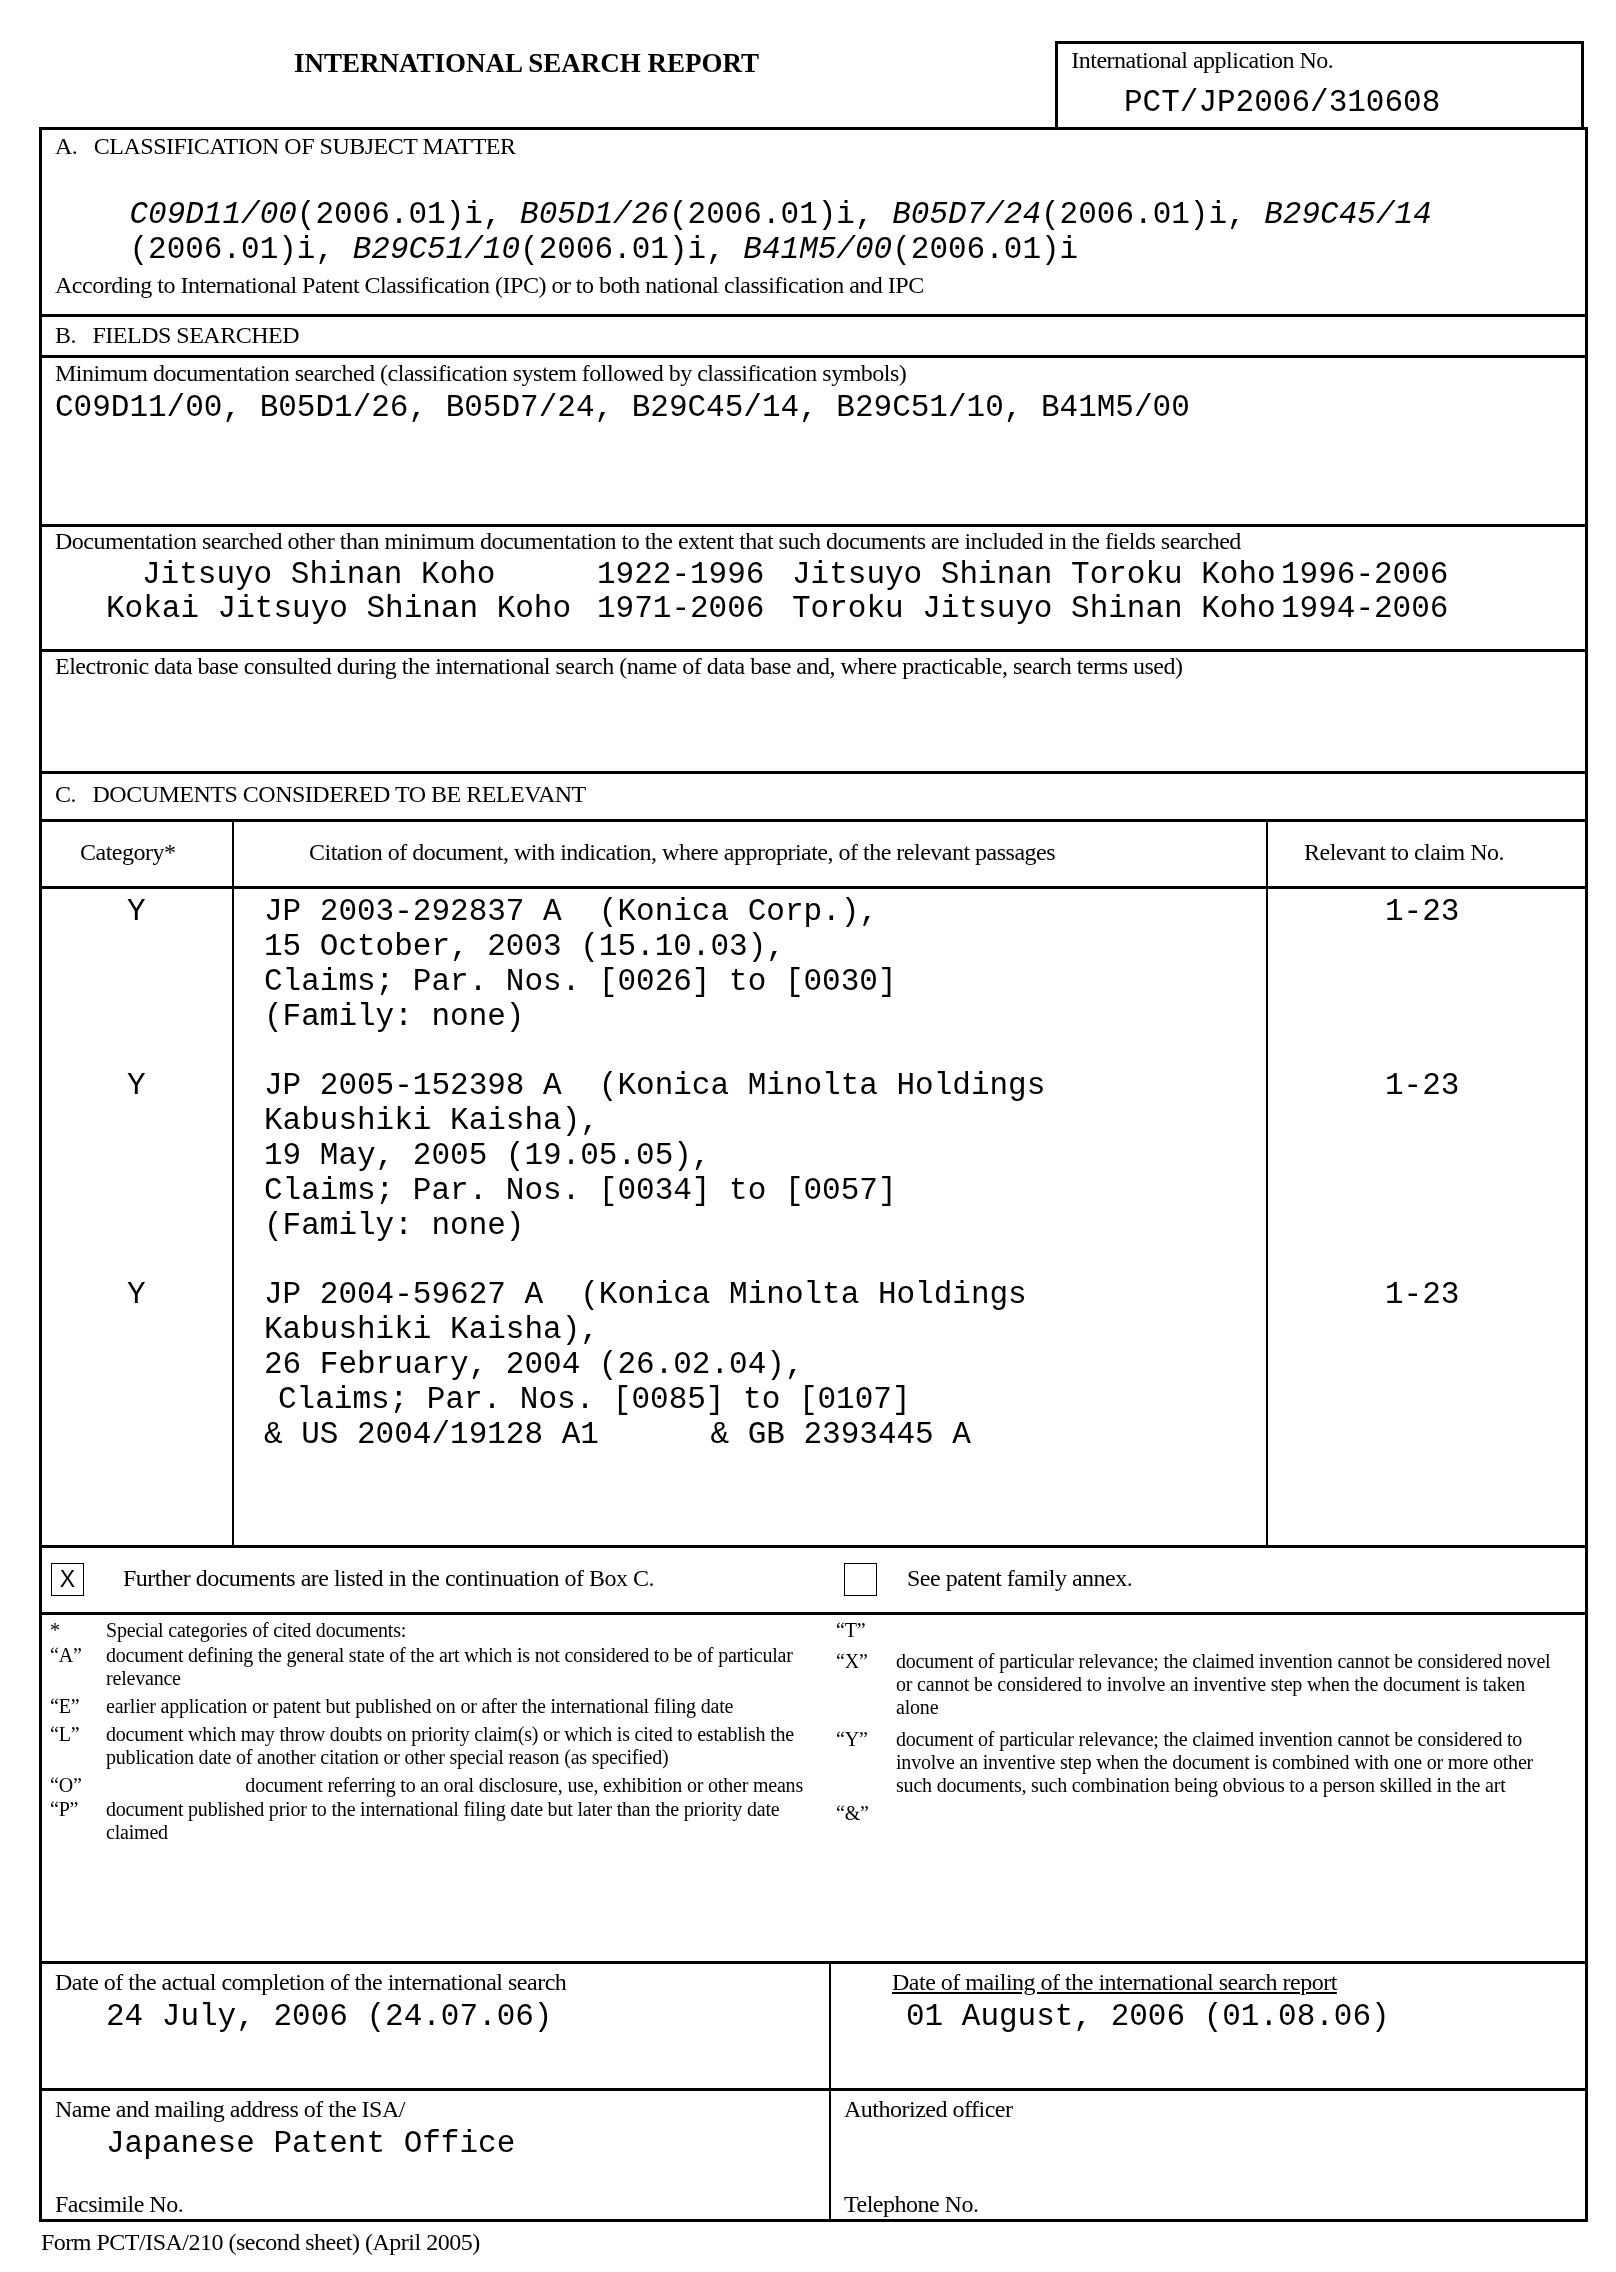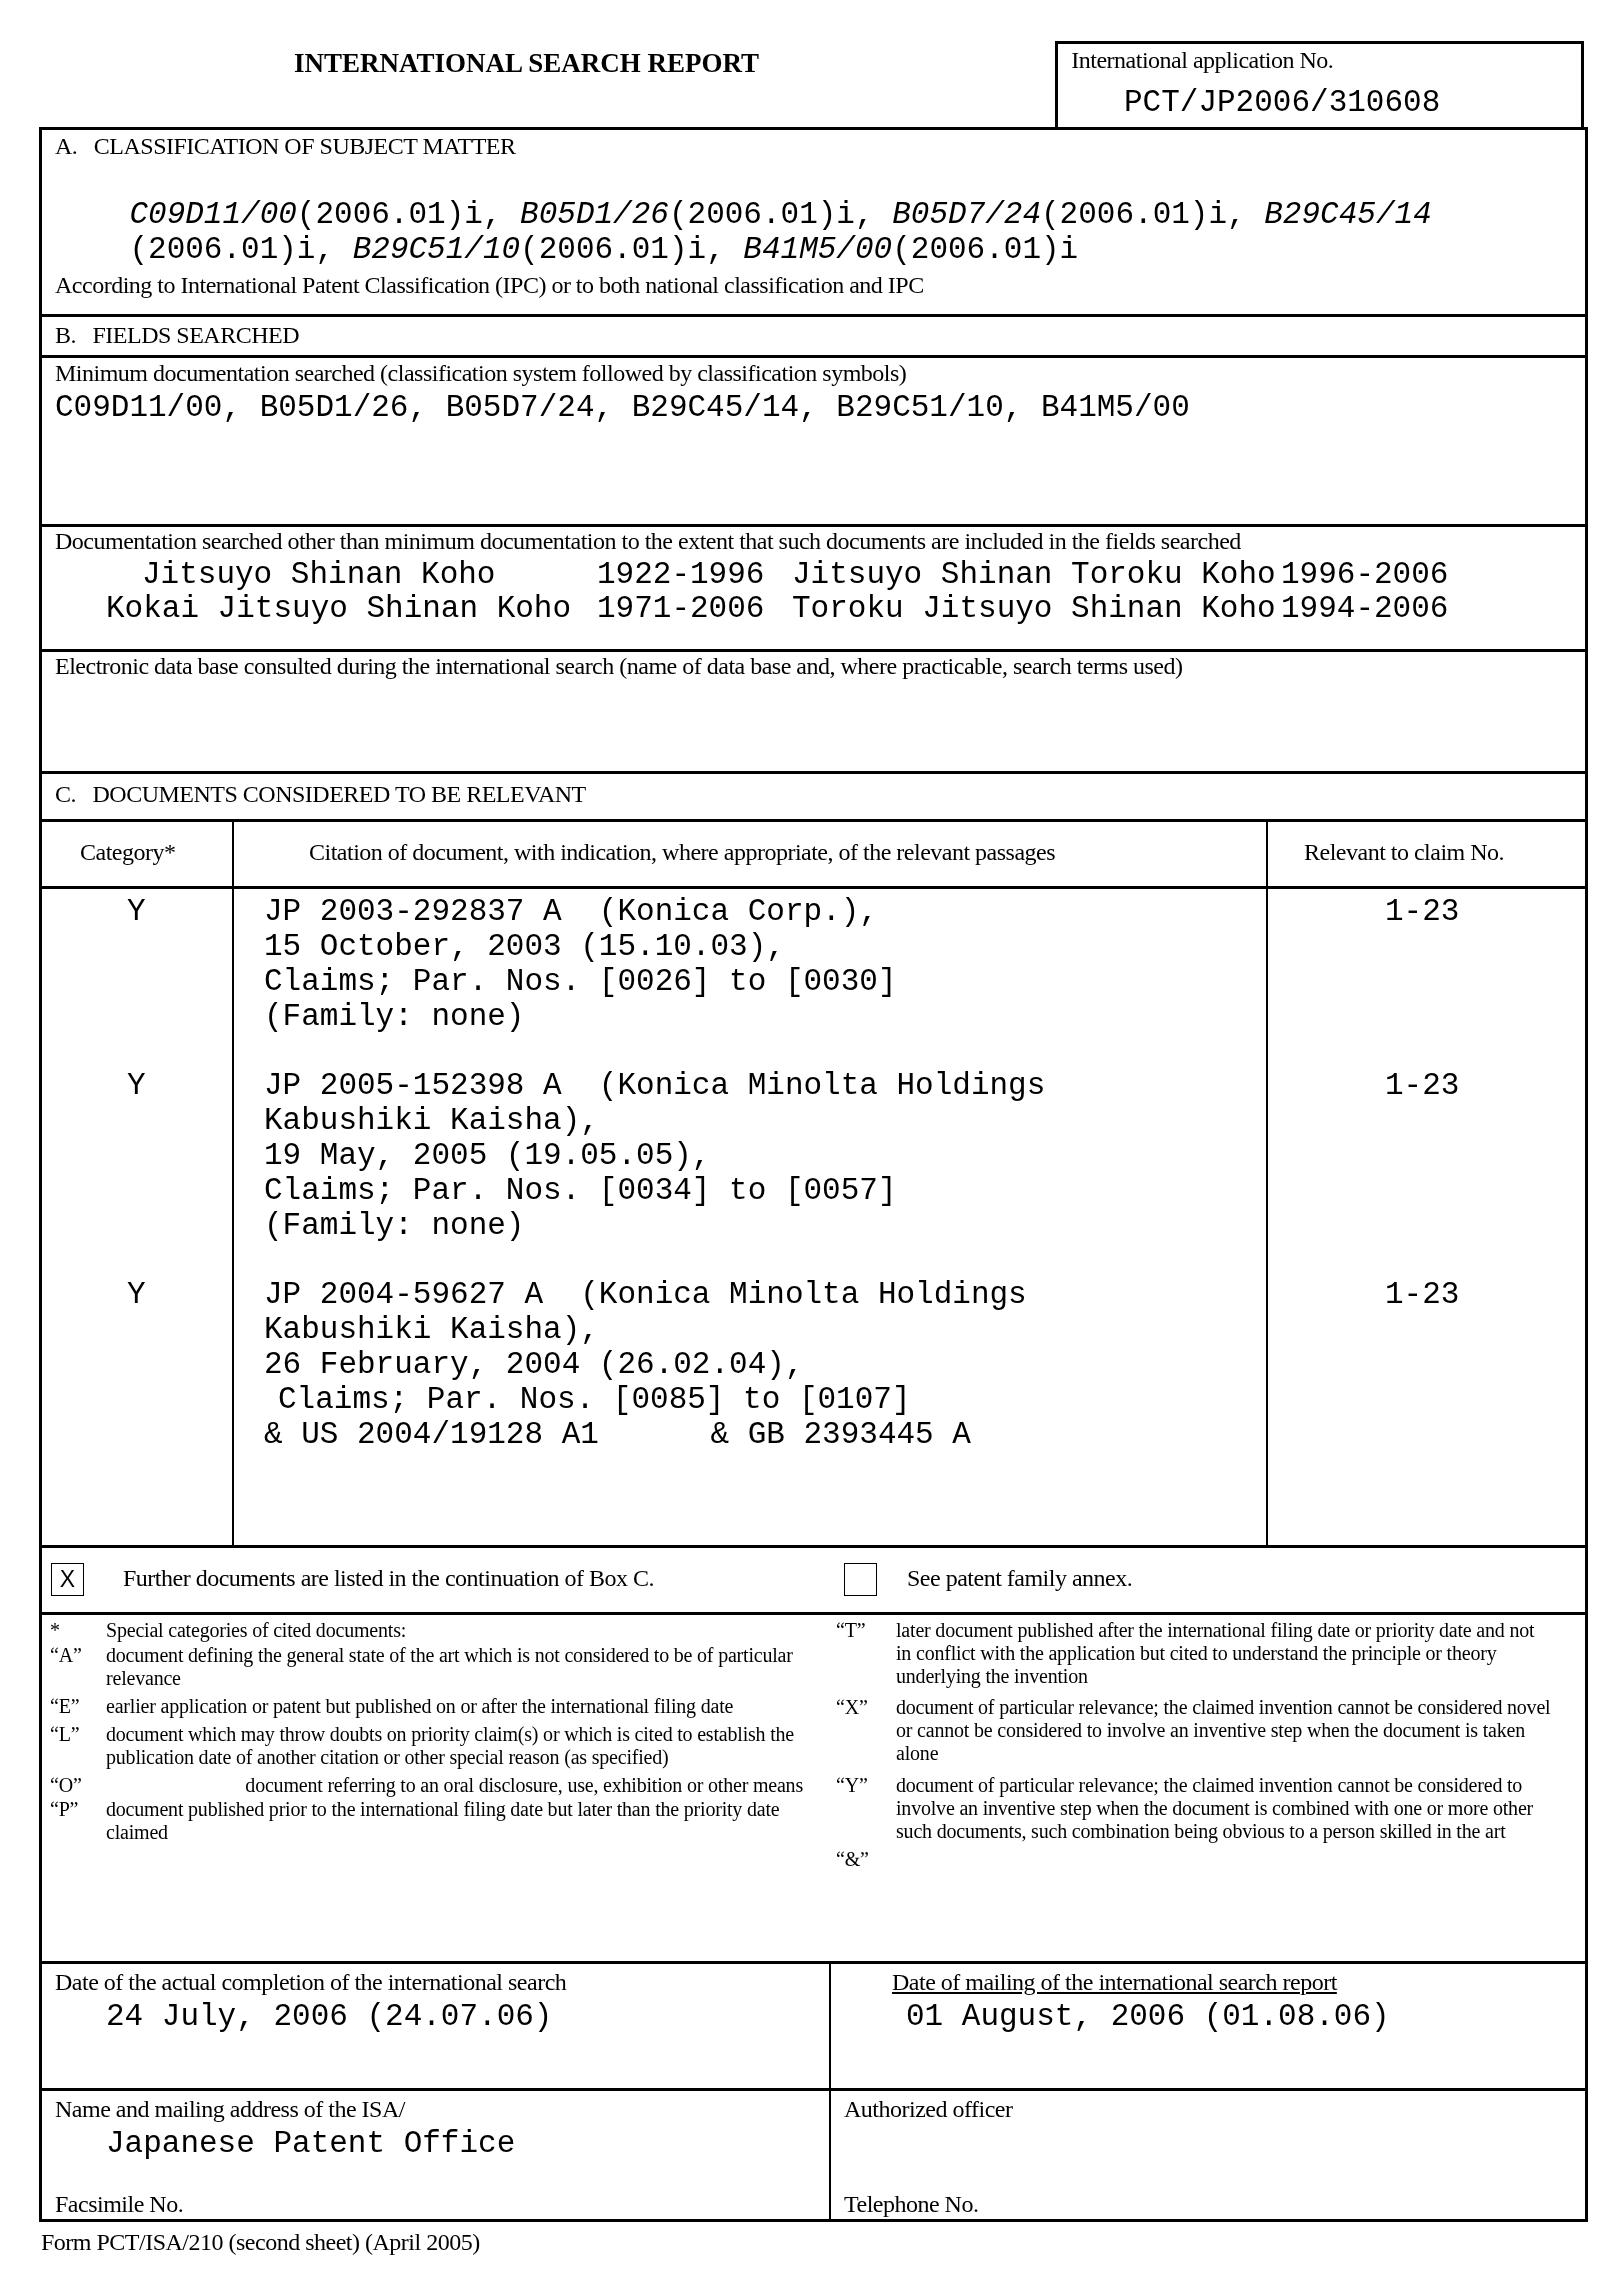--- a/index.html
+++ b/index.html
@@ -139,21 +139,20 @@
     </div>
   <div class="cat-row serif cat-txt" style="position:relative;">
       <span class="cat-key">“P”</span>
       <span class="cat-desc" style="width:697px;">document published prior to the international filing date but later than the priority date claimed</span>
     </div>
 </div>
 
 <div style="position:absolute; left:836px; top:1619px; width:730px;">
   <div class="cat-row serif cat-txt" style="position:relative; margin-bottom:8.3px;">
       <span class="cat-key" style="width:60px;">“T”</span>
-      <span class="cat-desc" style="width:655px;">later document published after the international filing date or priority date and not in conflict with the application but cited to understand the principle or theory underlying the invention</span>
     </div>
   <div class="cat-row serif cat-txt" style="position:relative; margin-bottom:8.3px;">
       <span class="cat-key" style="width:60px;">“X”</span>
       <span class="cat-desc" style="width:655px;">document of particular relevance; the claimed invention cannot be considered novel or cannot be considered to involve an inventive step when the document is taken alone</span>
     </div>
   <div class="cat-row serif cat-txt" style="position:relative; margin-bottom:5px;">
       <span class="cat-key" style="width:60px;">“Y”</span>
       <span class="cat-desc" style="width:655px;">document of particular relevance; the claimed invention cannot be considered to involve an inventive step when the document is combined with one or more other such documents, such combination being obvious to a person skilled in the art</span>
     </div>
   <div class="cat-row serif cat-txt" style="position:relative;">

